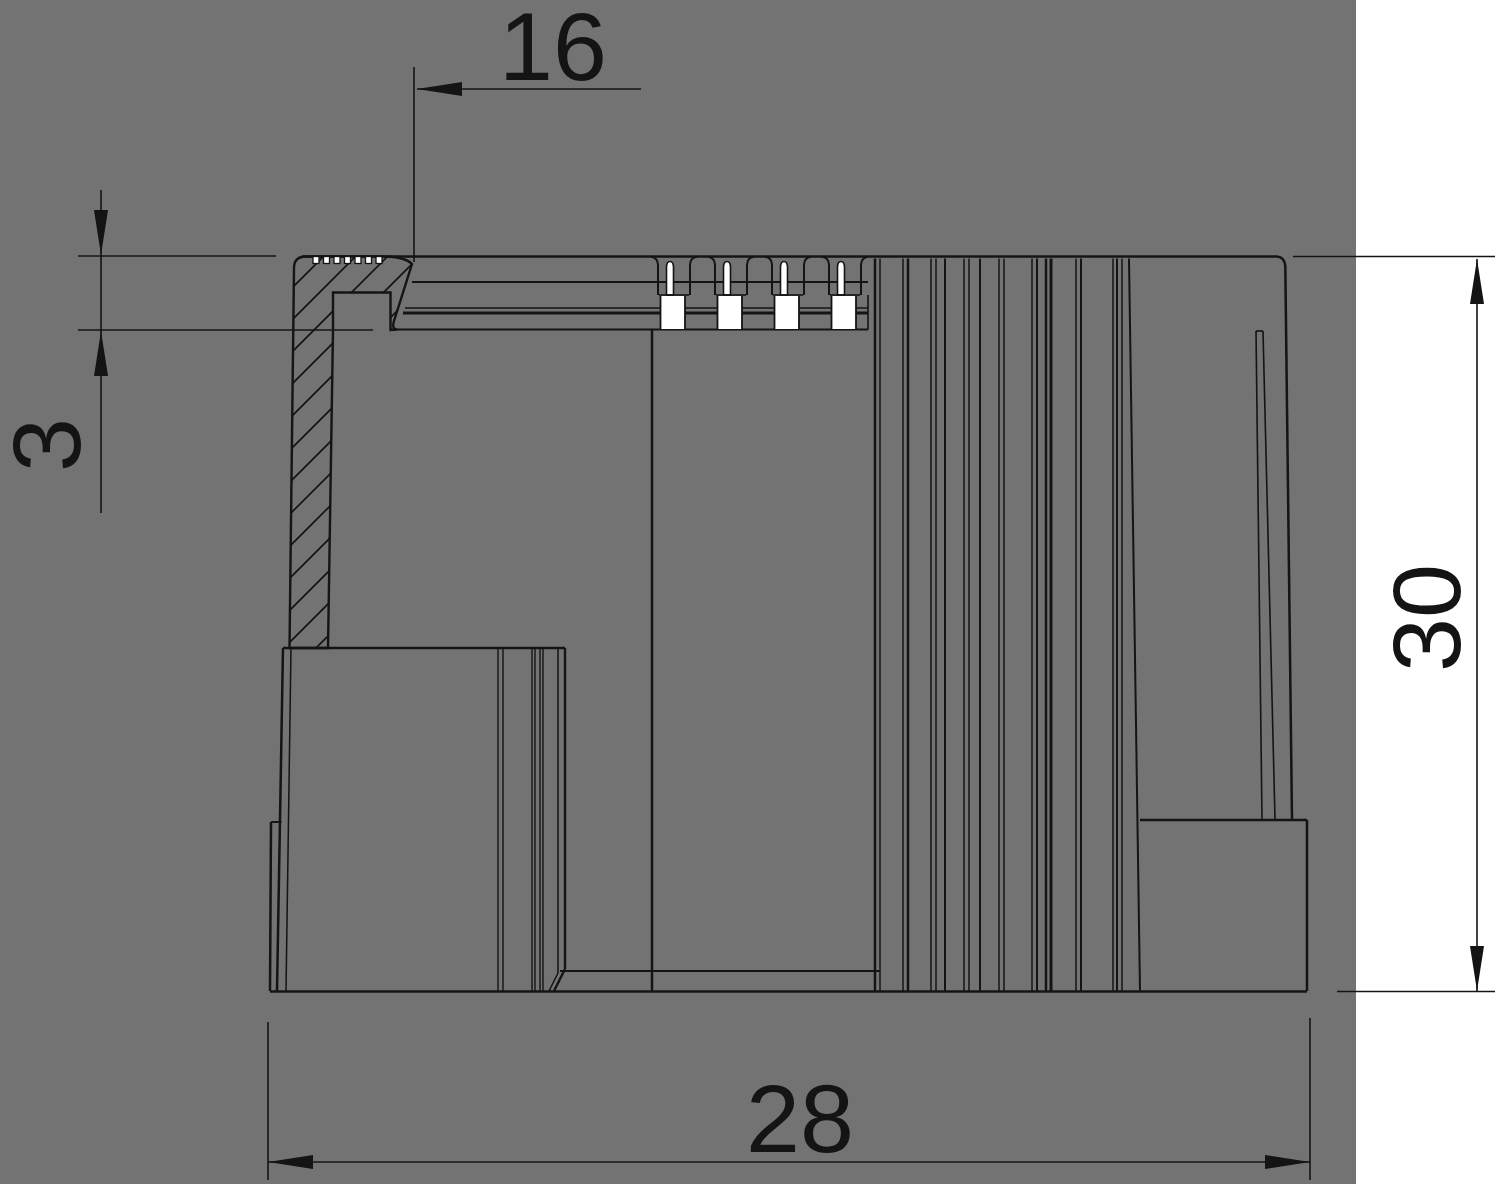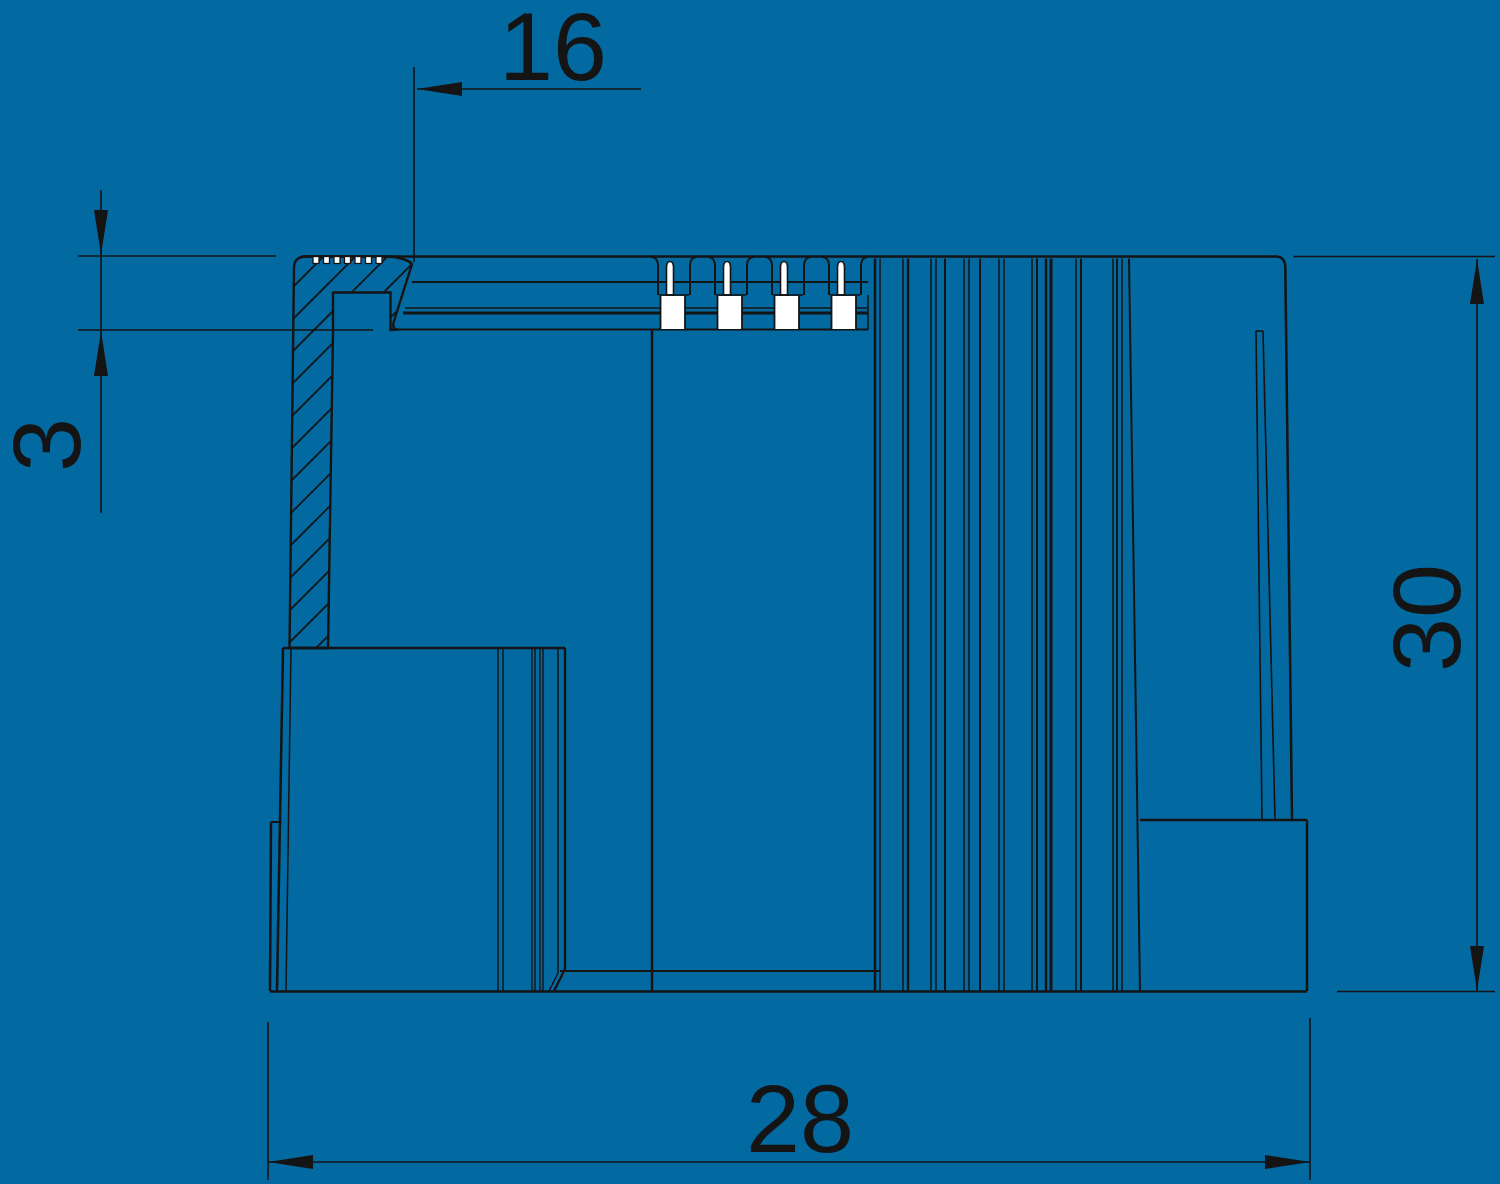--- a/index.html
+++ b/index.html
@@ -6,23 +6,23 @@
     margin: 0;
     padding: 0;
     width: 1500px;
     height: 1184px;
     background: #ffffff;
     overflow: hidden;
     font-family: "Liberation Sans", sans-serif;
   }
   #stage {
     position: relative;
-    width: 1500px;
+    width: 1356px;
     height: 1184px;
-    background: #0369a1;
+    background: #737373;
   }
   svg { display: block; }
   .dim-text {
     font-family: "Liberation Sans", sans-serif;
     font-size: 97px;
     fill: #141414;
   }
 </style>
 </head>
 <body>

